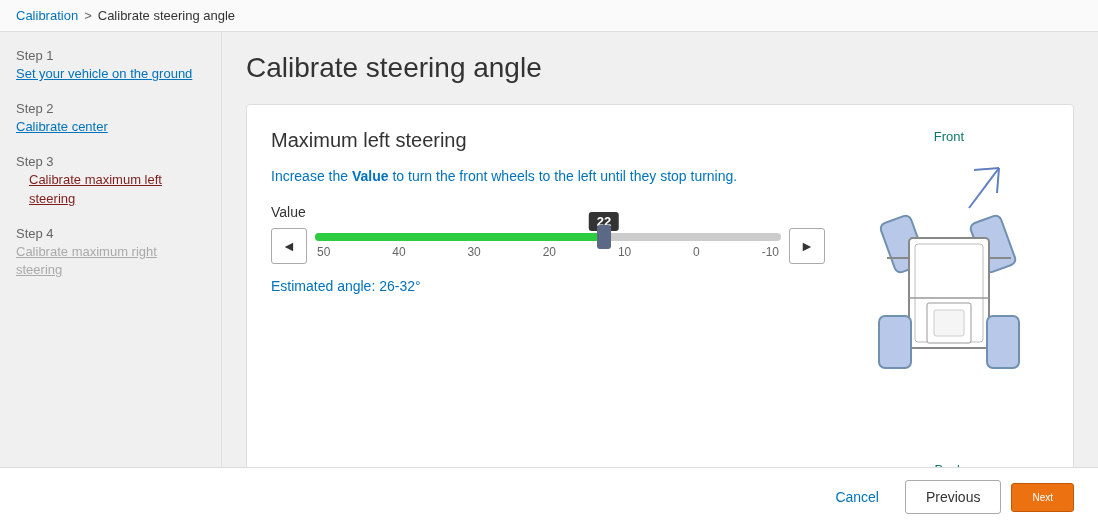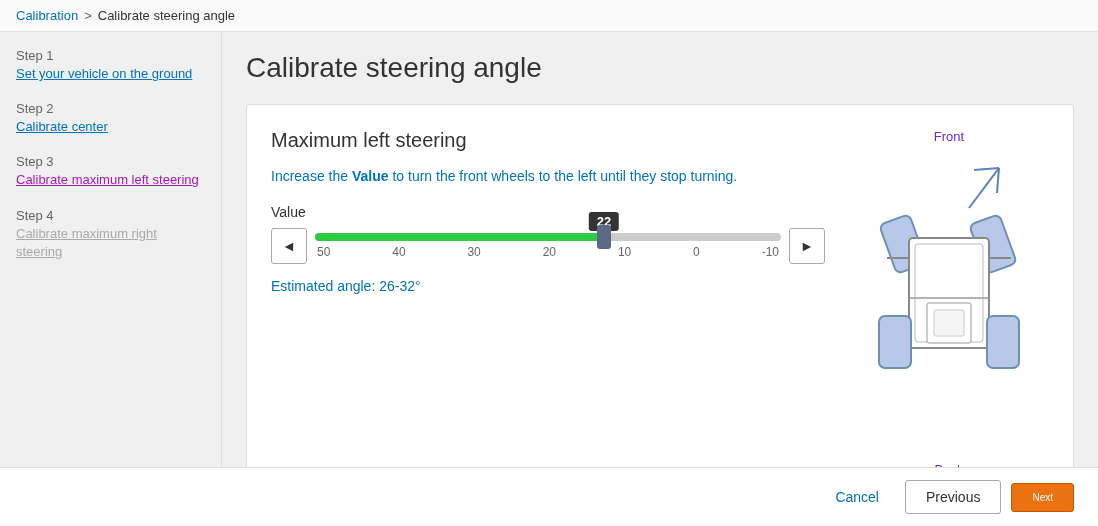--- a/index.html
+++ b/index.html
@@ -58,22 +58,23 @@
       font-size: 13px;
       color: #666;
       margin-bottom: 2px;
     }
     .sidebar-step-label {
       font-size: 13px;
       line-height: 1.4;
       text-decoration: underline;
     }
     .sidebar-step-label.active {
-      color: #a21caf;
+      color: #7f1d1d;
       font-weight: 500;
+      margin-left: 13px;
     }
     .sidebar-step-label.inactive {
       color: #aaa;
     }
     .sidebar-step-label.completed {
       color: #0073bb;
     }
 
     
     .content-area {
@@ -273,21 +274,21 @@
 
     
     .car-svg-wrapper {
       display: flex;
       flex-direction: column;
       align-items: center;
       gap: 4px;
     }
     .car-label {
       font-size: 13px;
-      color: #6d28d9;
+      color: #0f766e;
     }
   </style>
 </head>
 <body>
 
 <div class="breadcrumb-bar">
   <span class="breadcrumb-link">Calibration</span>
   <span class="breadcrumb-separator">&gt;</span>
   <span class="breadcrumb-current">Calibrate steering angle</span>
 </div>

